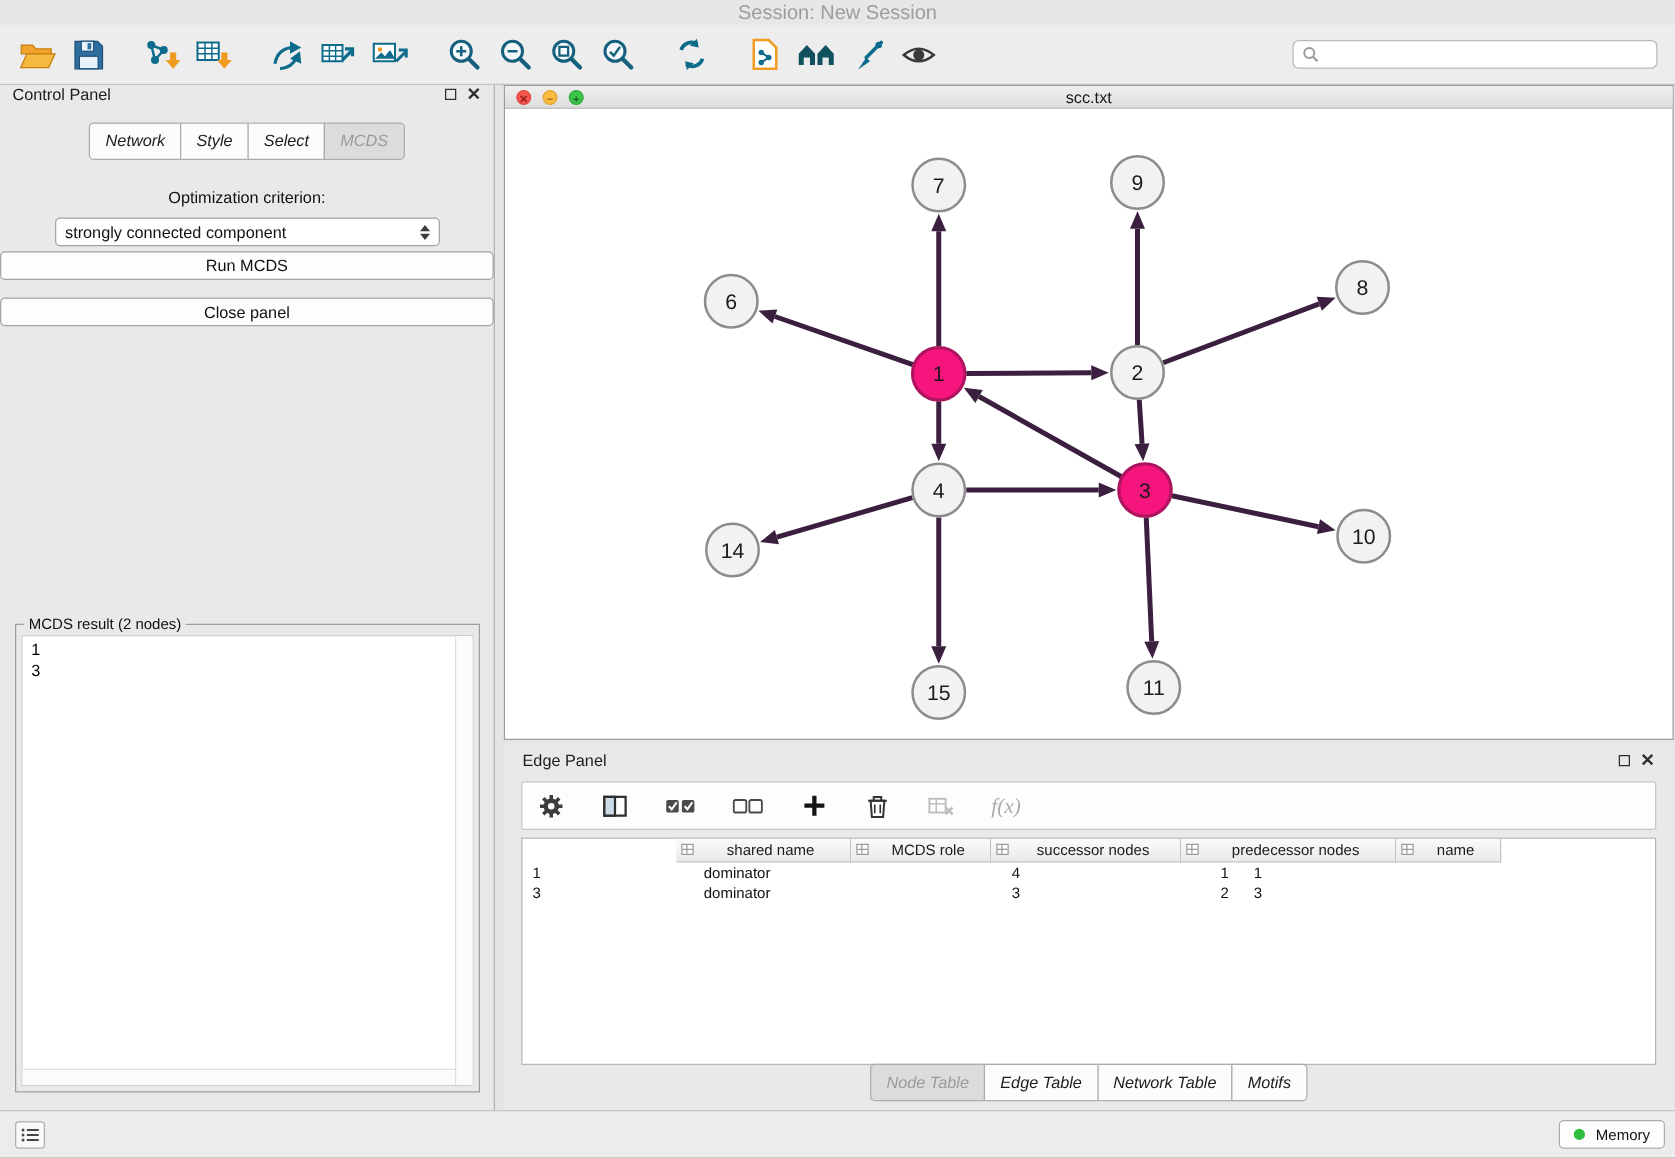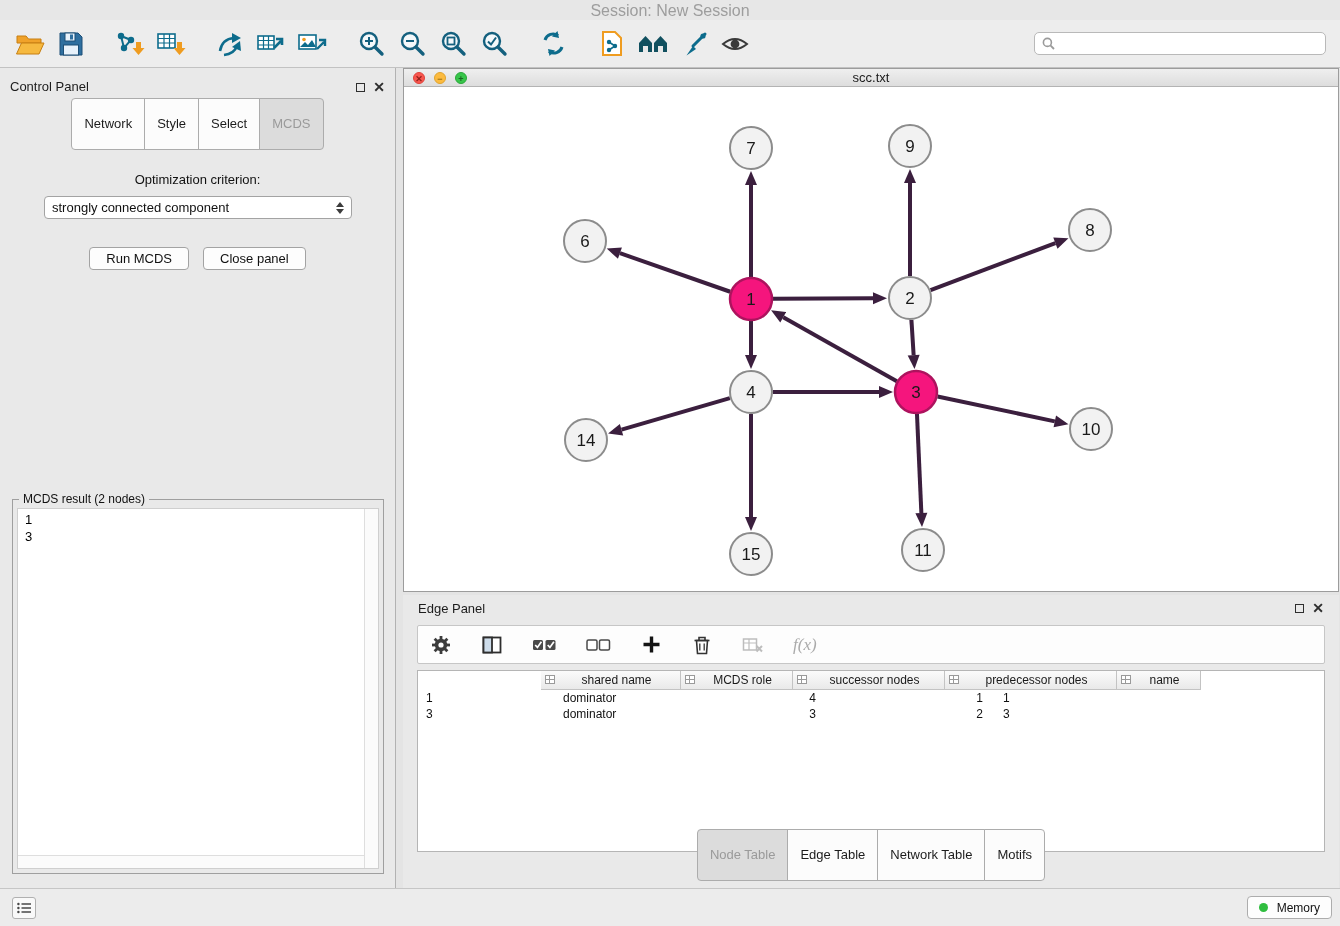--- a/index.html
+++ b/index.html
@@ -12,35 +12,35 @@
 
 
 .toolbar { position:absolute; top:20px; left:0; width:100%; height:48px; background:#ededed; border-bottom:1px solid #c2c2c2; display:flex; align-items:center; padding:0 12px; gap:5px; }
 .tb-btn { width:36px; height:36px; display:flex; align-items:center; justify-content:center; border-radius:4px; cursor:default; }
 .tb-sep { width:13px; height:1px; }
 .search-box { margin-left:auto; margin-right:2px; width:292px; height:23px; background:#fff; border:1px solid #b9b9b9; border-radius:5px; display:flex; align-items:center; padding:0 7px; gap:5px; }
 .search-box input { border:none; outline:none; flex:1; font-size:12px; background:transparent; font-family:"Liberation Sans",sans-serif; }
 
 
 .control-panel { position:absolute; left:0; top:68px; width:396px; height:820px; background:#e9e9e9; border-right:1px solid #b2b2b2; }
-.cp-header { height:26px; display:flex; align-items:flex-end; padding:0 10px; font-size:13px; color:#1c1c1c; }
+.cp-header { height:26px; display:flex; align-items:flex-start; padding:0 10px; font-size:13px; color:#1c1c1c; }
 .hdr-icons { margin-left:auto; display:flex; align-items:center; gap:8px; }
 .float-ico { width:9px; height:9px; border:1.5px solid #2e2e2e; display:inline-block; }
 .close-x { font-size:14px; font-weight:bold; color:#2e2e2e; line-height:1; }
 .tabs-row { display:flex; justify-content:center; margin-top:4px; }
-.tab { border:1px solid #acacac; background:#fcfcfc; color:#1c1c1c; font-size:13px; line-height:18px; padding:16px 12px; margin-left:-1px; }
+.tab { border:1px solid #acacac; background:#fcfcfc; color:#1c1c1c; font-size:13px; line-height:18px; padding:5px 12px; margin-left:-1px;font-style:italic; }
 .tab:first-child { border-radius:4px 0 0 4px; margin-left:0; }
 .tab:last-child { border-radius:0 4px 4px 0; }
 .tab.active { background:#dcdcdc; color:#9a9a9a; }
 .cp-opt-label { text-align:center; font-size:13px; margin-top:22px; color:#111; }
 .cp-dropdown { margin:9px 43px 0 44px; height:23px; background:#fff; border:1px solid #a3a3a3; border-radius:4px; display:flex; align-items:center; padding:0 7px; font-size:13px; color:#111; }
 .combo-arrows { margin-left:auto; display:flex; flex-direction:column; gap:2px; }
 .combo-arrows .up { width:0; height:0; border-left:4px solid transparent; border-right:4px solid transparent; border-bottom:5px solid #3c3c3c; }
 .combo-arrows .down { width:0; height:0; border-left:4px solid transparent; border-right:4px solid transparent; border-top:5px solid #3c3c3c; }
-.cp-buttons { display:flex; justify-content:center; gap:14px; margin-top:28px; }
+.cp-buttons { display:flex; justify-content:center; gap:14px; margin-top:4px;flex-direction:column; }
 .cp-buttons button { background:#fdfdfd; border:1px solid #a3a3a3; border-radius:4px; font-size:13px; padding:3px 16px; font-family:"Liberation Sans",sans-serif; color:#111; }
 .result-box { position:absolute; left:12px; top:424px; width:372px; height:382px; border:1px solid #9f9f9f; }
 .result-box legend { font-size:12px; color:#111; margin-left:6px; padding:0 4px; }
 .result-inner { position:absolute; left:4px; right:4px; top:2px; bottom:4px; background:#fff; border:1px solid #cfcfcf; font-size:13px; line-height:17px; padding:2px 7px; overflow:hidden; }
 .result-inner::after { content:""; position:absolute; right:0; top:0; bottom:0; width:13px; background:#fbfbfb; border-left:1px solid #dedede; }
 .result-inner::before { content:""; position:absolute; left:0; right:0; bottom:0; height:12px; background:#fbfbfb; border-top:1px solid #dedede; }
 
 
 .network-window { position:absolute; left:403px; top:68px; width:936px; height:524px; background:#fff; border:1px solid #9c9c9c; }
 .nw-titlebar { height:18px; background:linear-gradient(#efefef,#dddddd); border-bottom:1px solid #b3b3b3; position:relative; display:flex; align-items:center; }

